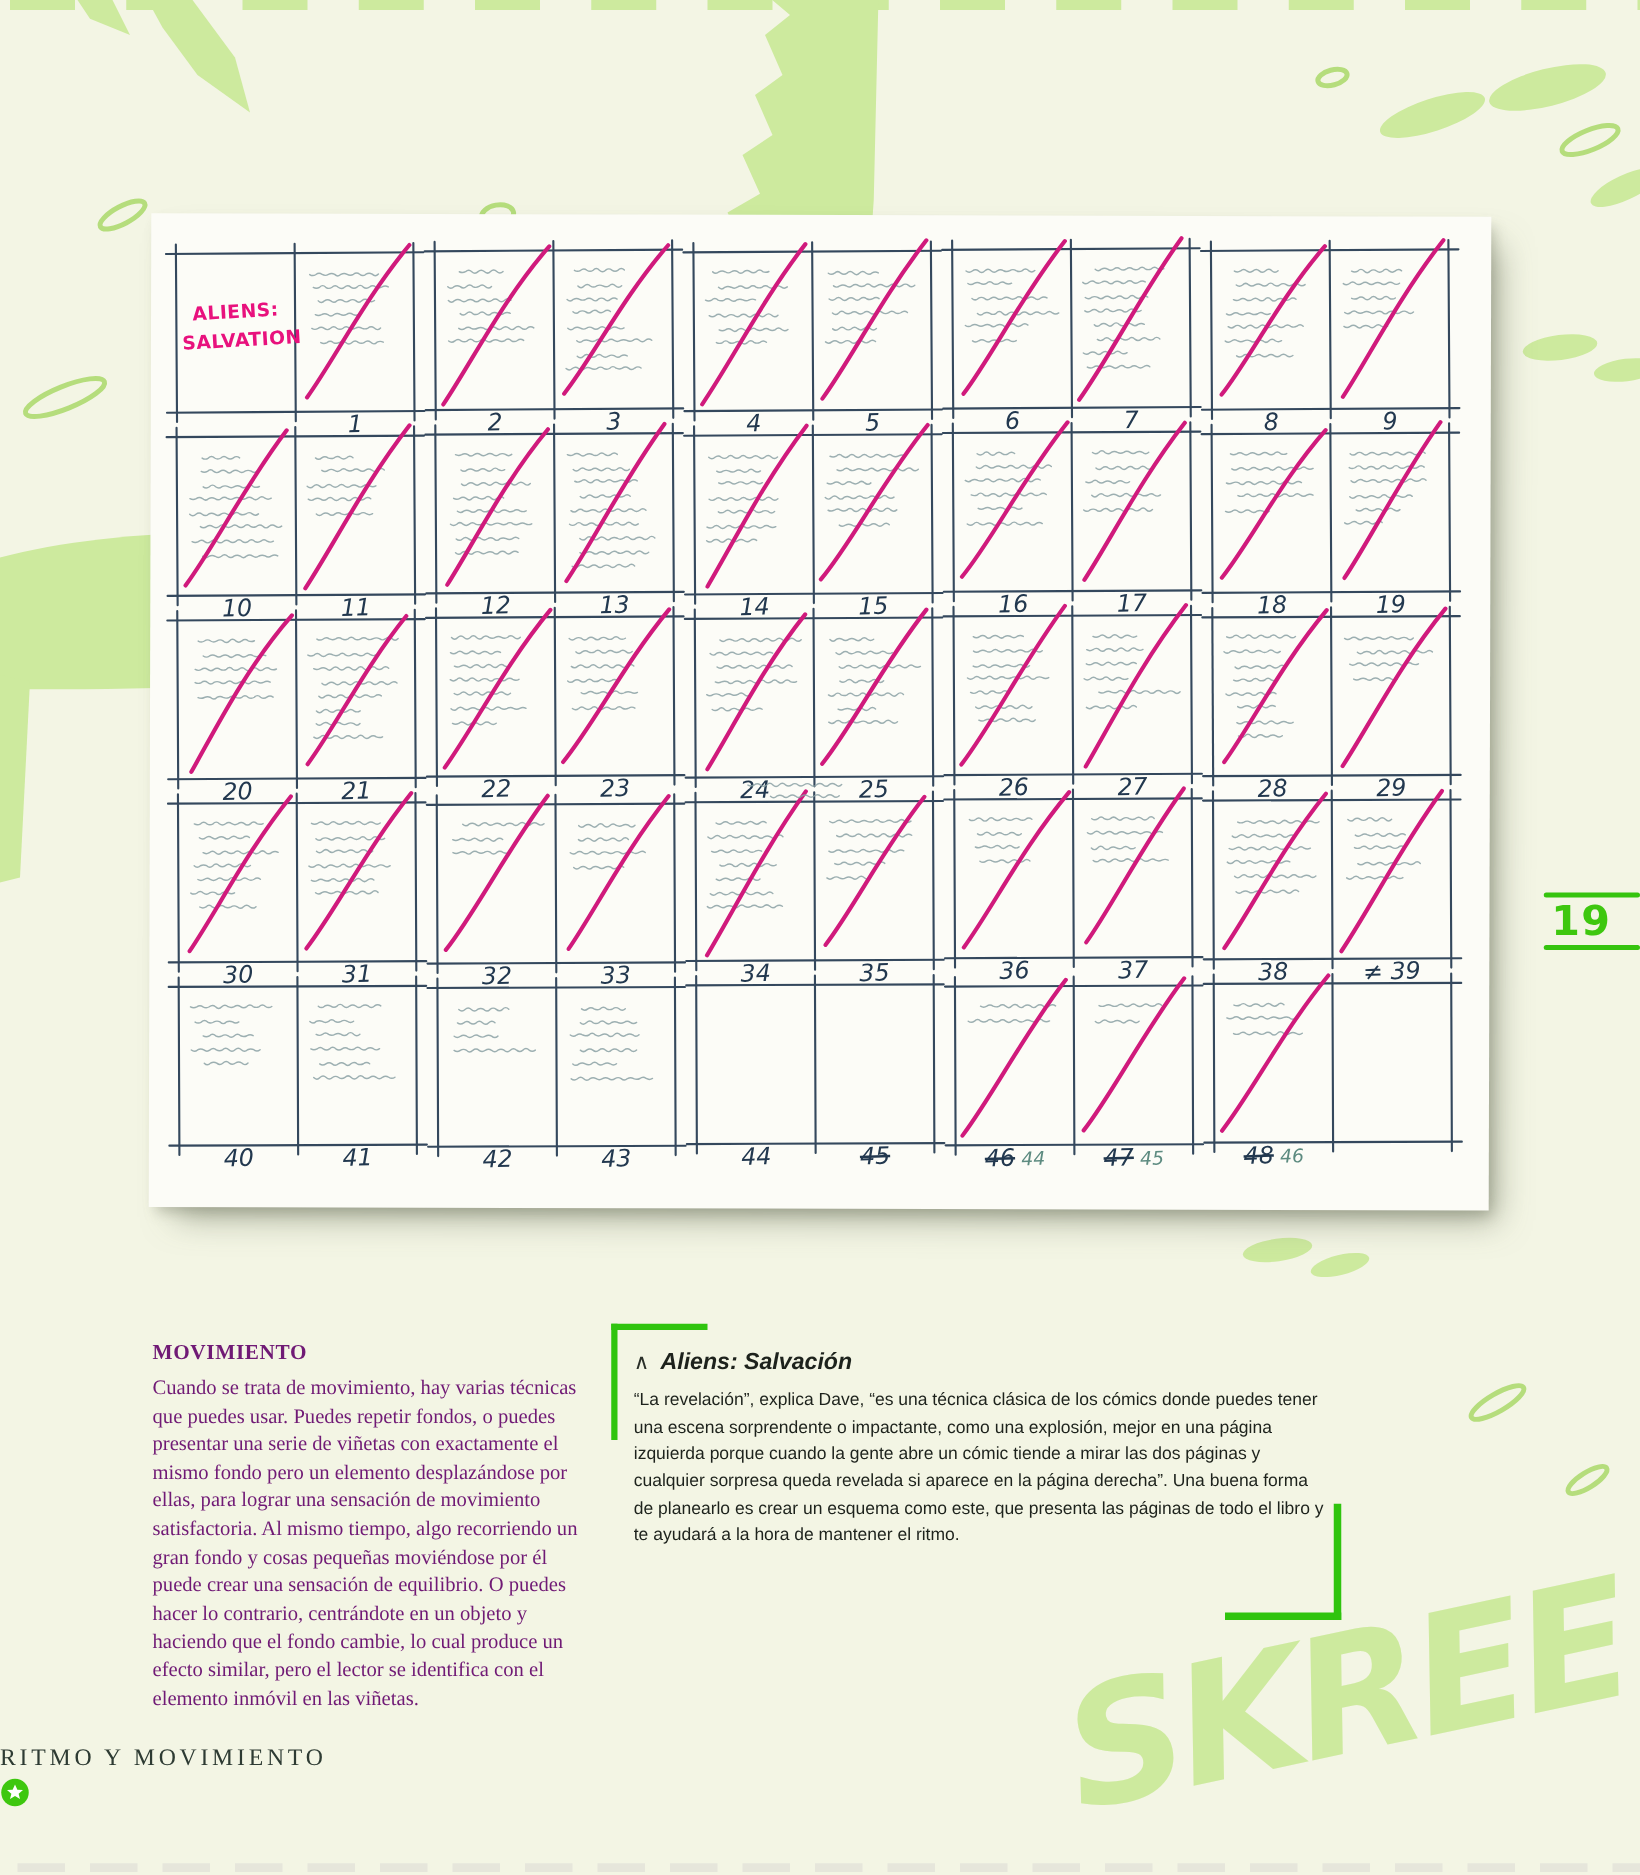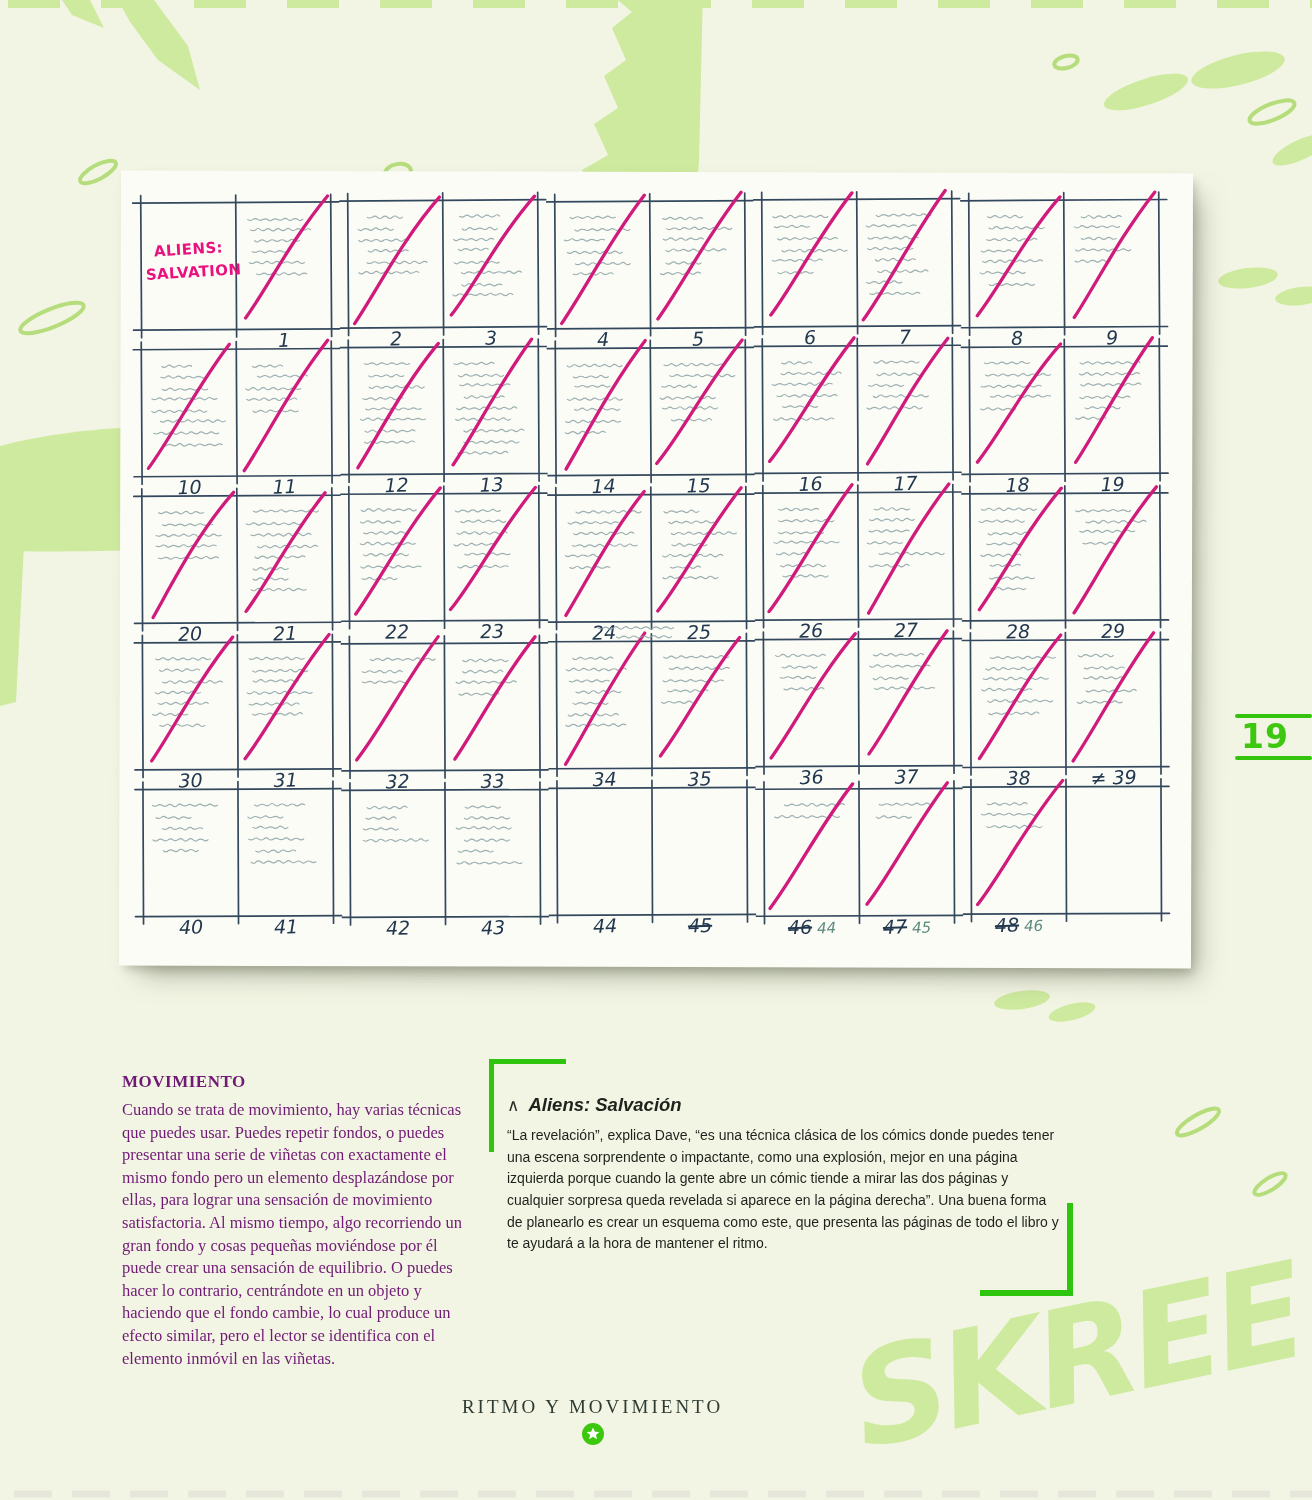--- a/index.html
+++ b/index.html
@@ -32,30 +32,30 @@
               color:#3ec70f;padding-left:6px;letter-spacing:1px;}
 
   
   .movcol{position:absolute;left:122px;top:1044px;width:348px;z-index:3;color:#701a75;margin-top:28px;}
   .movcol h3{font-family:"Liberation Serif",serif;font-size:17px;margin:0 0 7px 0;letter-spacing:.5px;}
   .movcol p{font-family:"Liberation Serif",serif;font-size:16.5px;line-height:1.37;margin:0;}
 
   .capcol{position:absolute;left:507px;top:1078px;width:552px;z-index:3;color:#1d221c;}
   .capcol .cap-head{display:flex;align-items:baseline;gap:9px;}
   .cap-caret{font-size:17px;font-weight:400;color:#2a2f29;}
-  .cap-title{font-size:18.5px;font-weight:700;font-style:italic;margin-top:16px;}
+  .cap-title{font-size:18.5px;font-weight:700;font-style:italic;}
   .capcol p{font-size:14px;line-height:1.55;margin:9px 0 0 0;}
 
   .bracket-tl{position:absolute;left:489px;top:1059px;width:72px;height:88px;
               border-left:5px solid #2fc40e;border-top:5px solid #2fc40e;z-index:2;}
   .bracket-br{position:absolute;left:980px;top:1203px;width:87px;height:87px;
               border-right:6px solid #2fc40e;border-bottom:6px solid #2fc40e;z-index:2;}
 
   
-  .footer{position:absolute;left:0;top:1396px;width:1185px;text-align:center;z-index:3;}
+  .footer{position:absolute;left:0;top:1396px;width:1185px;text-align:left;z-index:3;}
   .footer .ft-title{font-family:"Liberation Serif",serif;font-size:19px;letter-spacing:3px;color:#2e3b33;}
   .footer .ft-star{margin-top:4px;}
 
   .skree{position:absolute;left:858px;top:1258px;z-index:1;overflow:visible;}
 </style>
 </head>
 <body>
 
 <div class="page">
 

